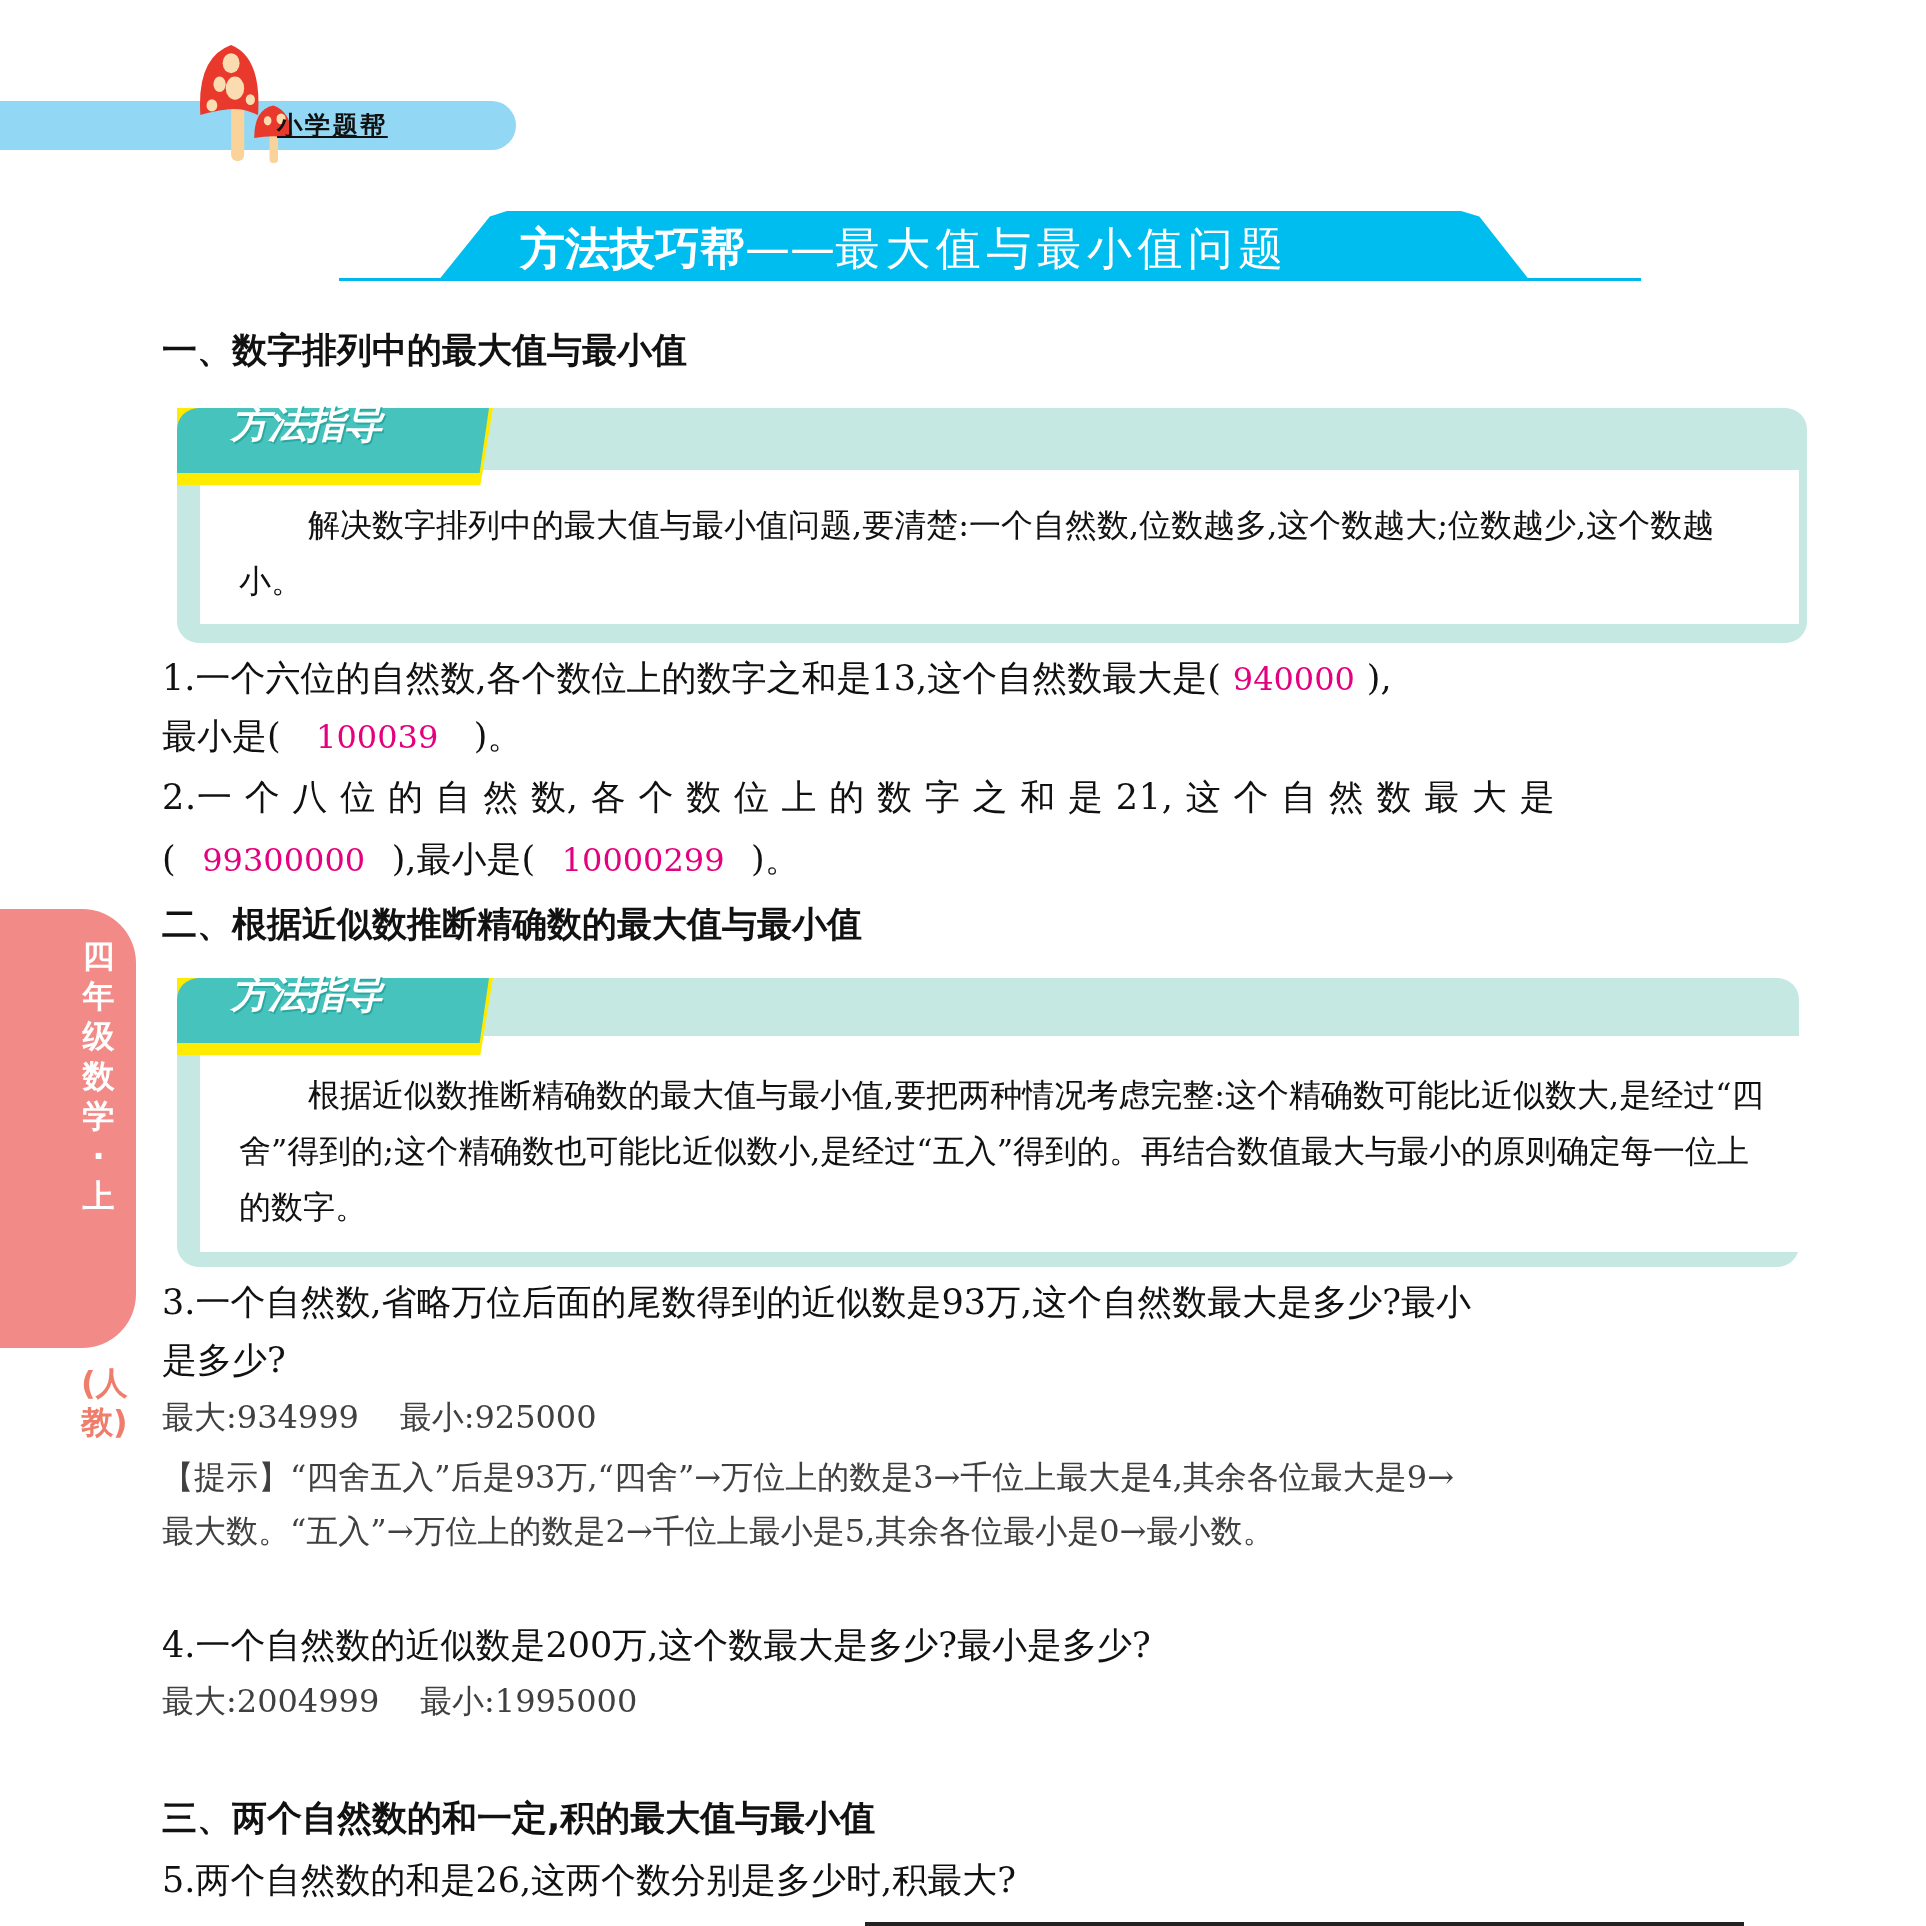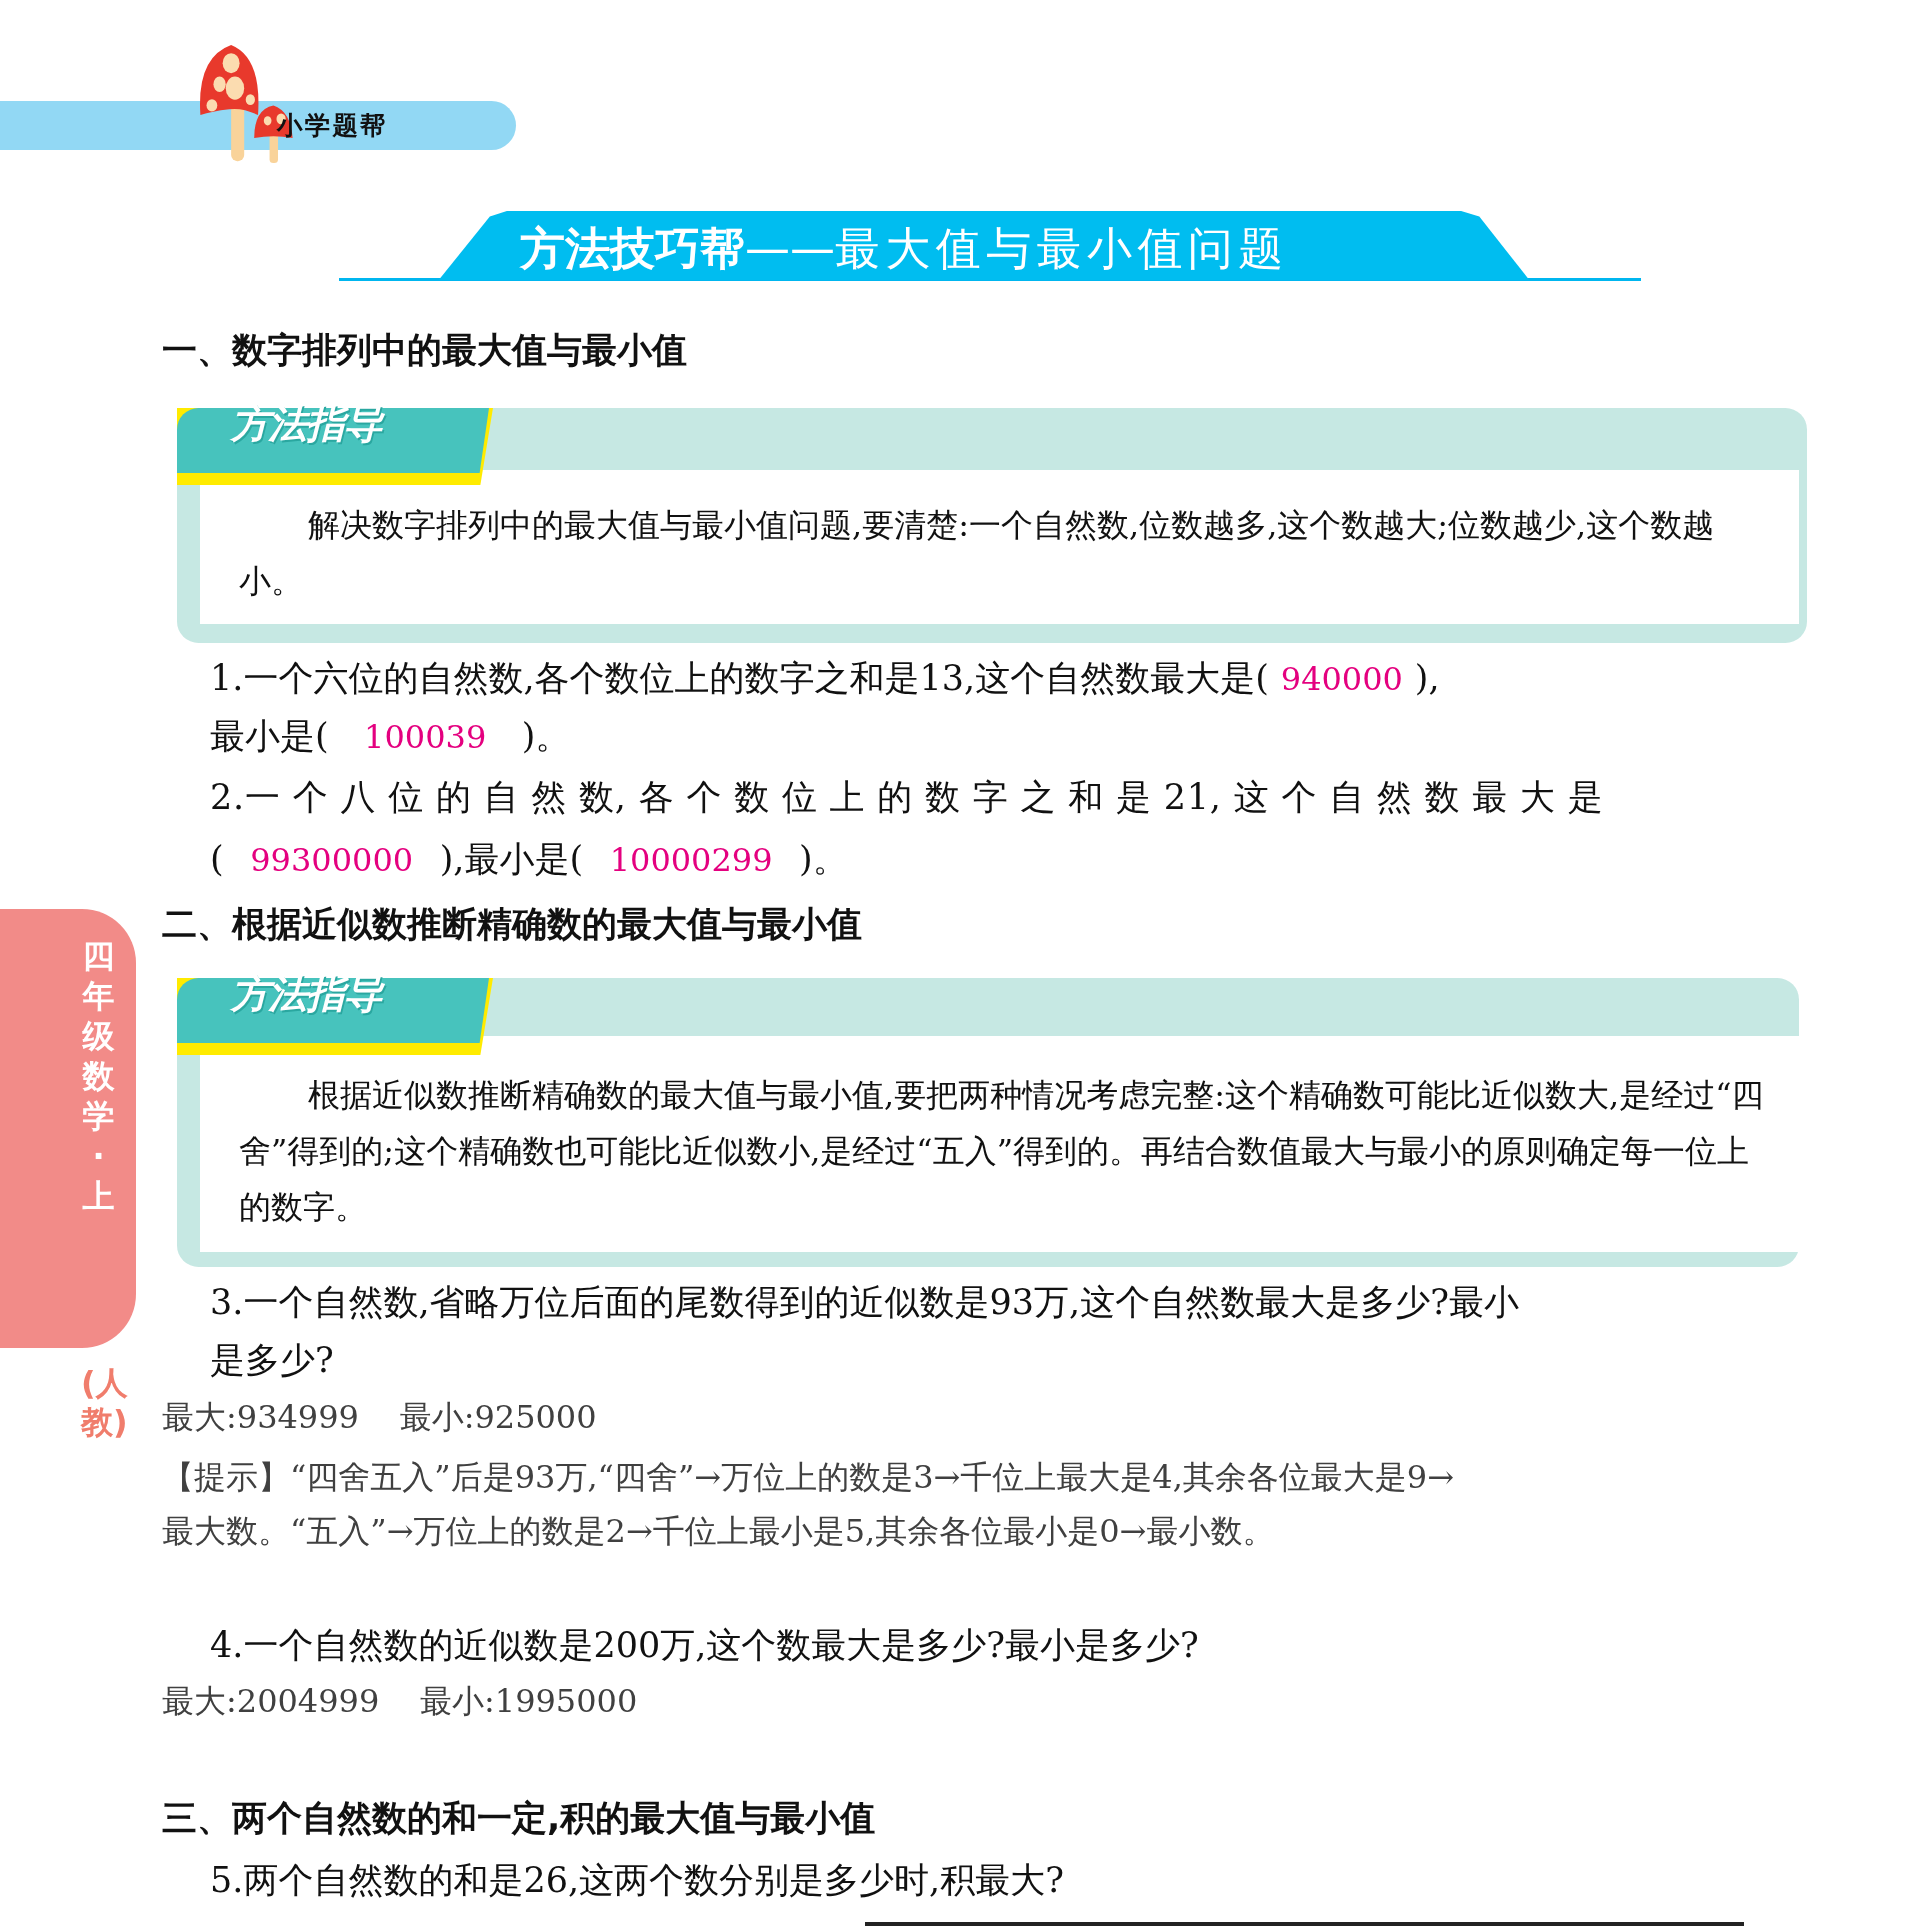--- a/index.html
+++ b/index.html
@@ -2,42 +2,42 @@
 <html style="font-size:6.2px"><head>
 <meta charset="utf-8">
 <style>
   html, body { margin:0; padding:0; }
   body { width:1968px; height:2731px; background:#ffffff; position:relative; overflow:hidden;
          font-family:"DejaVu Serif","Liberation Serif",serif; color:#111; }
   .abs { position:absolute; }
 
   
   .brand-bar { left:0; top:101px; width:516px; height:49px; background:#92d8f4; border-radius:0 27px 27px 0; }
-  .brand-text { left:277px; top:109px; font-family:"DejaVu Sans",sans-serif; font-size:25.4px; color:#111; font-weight:bold; letter-spacing:2.3px; }
+  .brand-text { left:277px; top:109px; font-family:"DejaVu Sans",sans-serif; font-size:25.4px; color:#111; font-weight:bold; letter-spacing:2.3px;text-decoration:underline; }
 
   
   .title-line { left:339px; top:278px; width:1302px; height:3.1px; background:#00b6ef; }
   .title-tab { left:416px; top:211px; width:1136px; height:69px; background:#00bdf0;
                clip-path:polygon(2% 100%, 6.5% 8%, 8% 0, 92% 0, 93.6% 8%, 98% 100%); }
   .title-text { left:520px; top:219px; font-size:45px; color:#fff; white-space:nowrap; font-family:"DejaVu Sans",sans-serif; }
   .title-text .main { font-weight:bold; }
   .title-text .sub { font-family:"DejaVu Serif",serif; letter-spacing:5.4px;margin-top:19px; }
 
   
   .h2 { font-family:"DejaVu Sans",sans-serif; font-weight:bold; font-size:35px; white-space:nowrap; }
 
   
   .mbox { background:#c6e8e3; border-radius:21.6px; }
   .mbox-inner { background:#fff; }
   .mtag { background:#47c3bd; }
   .mtag-yellow { background:#ffeb00; }
   .mtag-text { font-family:"DejaVu Sans",sans-serif; font-weight:bold; color:#fff; font-size:39px; font-style:italic; letter-spacing:-1.5px;
                text-shadow: 1.5px 1.5px 0 #2aa7a0; }
   .body-text { font-size:32px; line-height:56px; }
-  .q { font-size:35px; white-space:nowrap;margin-left:48px; }
+  .q { font-size:35px; white-space:nowrap; }
   .ans { color:#e4007f; }
   .ans-line { color:#404040; font-size:32px; white-space:nowrap; }
 
   
   .side-tab { left:0; top:909px; width:136px; height:439px; background:#f28b88; border-radius:0 54px 54px 0; }
   .side-text { left:81px; top:936px; width:35px; color:#fff; font-family:"DejaVu Sans",sans-serif; font-weight:bold; font-size:32px; line-height:40px; text-align:center; }
   .side-text2 { left:81px; top:1364px; width:35px; color:#f07d6c; font-family:"DejaVu Sans",sans-serif; font-weight:bold; font-size:32px; line-height:39px; text-align:center; }
 
   
   table.sum { border-collapse:collapse; font-size:32px; }

